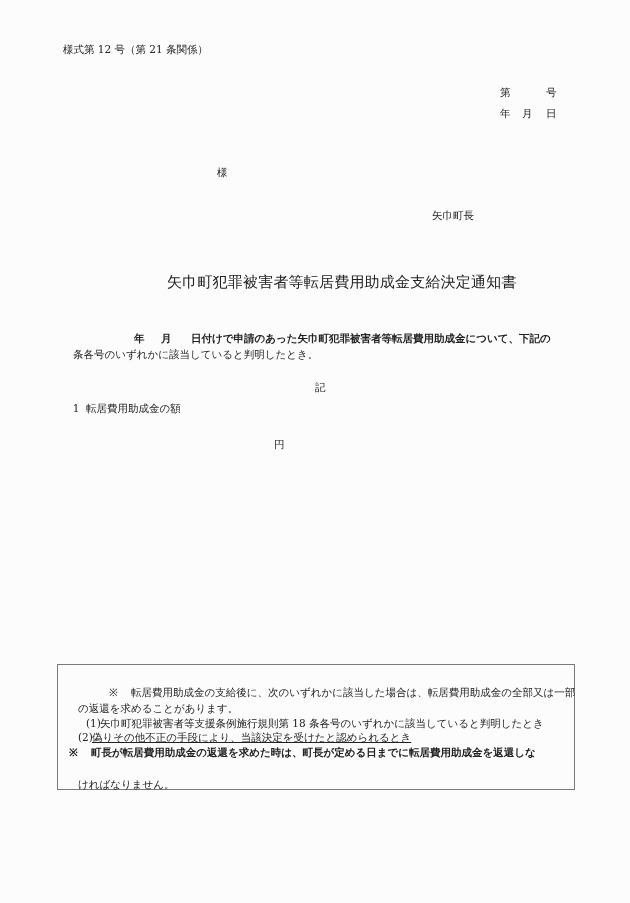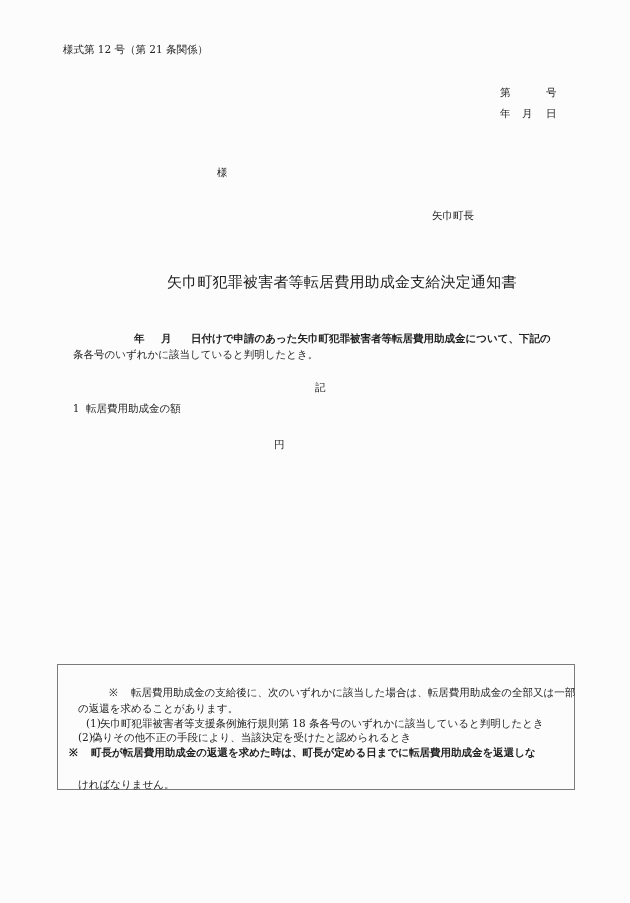--- a/index.html
+++ b/index.html
@@ -51,21 +51,21 @@
     }
     .notice-line {
       position: absolute;
       white-space: nowrap;
       line-height: 1;
       font-size: 10.5px;
     }
     .n1 { left: 11px; top: 22px; margin-left: 40px; }
     .n2 { left: 20px; top: 38px; }
     .n3 { left: 28px; top: 53px; }
-    .n4 { left: 20px; top: 67px; }
+    .n4 { left: 20px; top: 67px; text-decoration: underline; }
     .n5 { left: 11px; top: 82px; font-weight: bold; }
     .n6 { left: 20px; top: 114px; }
     .mark { display: inline-block; width: 22px; }
     .paren { display: inline-block; width: 14px; }
   </style>
 </head>
 <body>
 
 <div>
 

